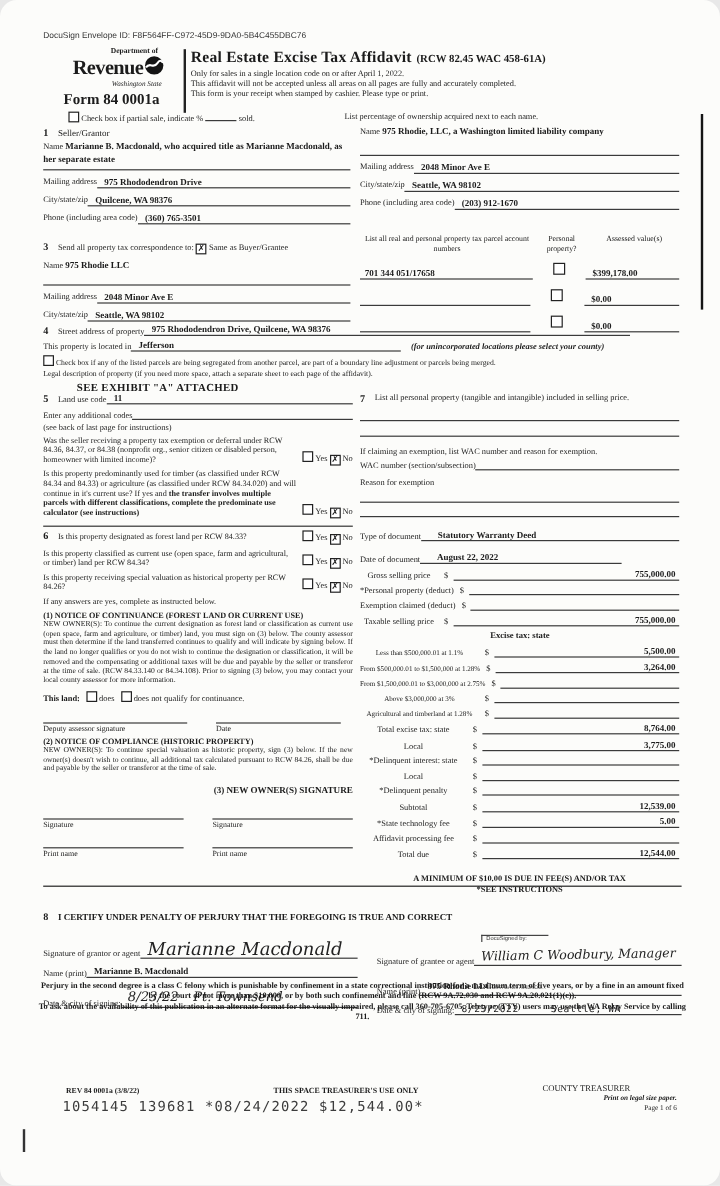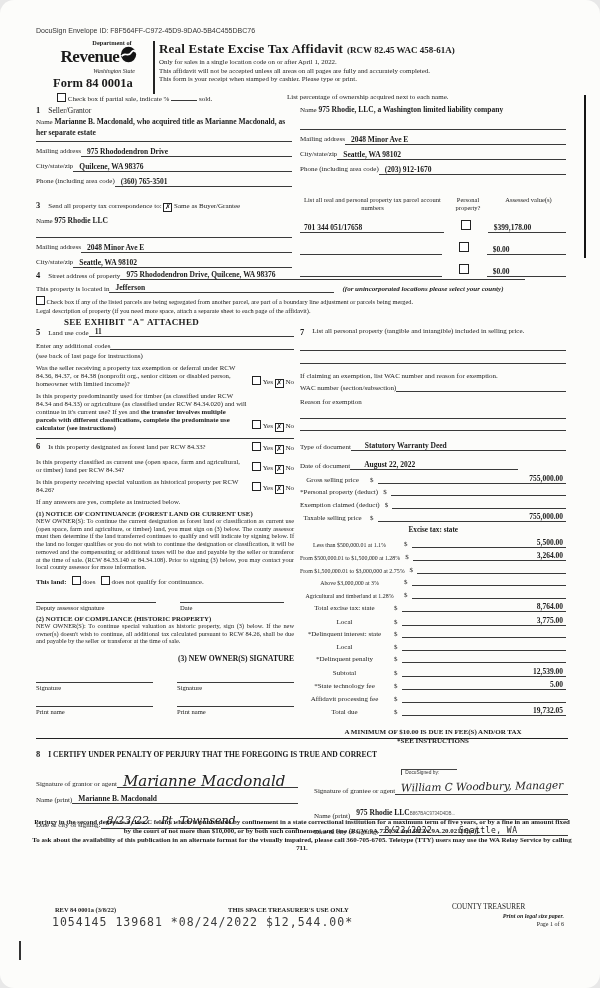--- a/index.html
+++ b/index.html
@@ -68,21 +68,21 @@
   .trow{display:flex;align-items:flex-end;margin-top:3.5px;}
   .tlab{flex:1;text-align:center;font-size:7px;padding-right:5px;white-space:nowrap;}
   .tlab.rate{font-size:5.9px;}
   .tds{font-size:7px;width:8px;}
   .tval{border-bottom:1px solid #3a3a3a;text-align:right;font-weight:bold;font-size:7.5px;padding:0 3px 0 3px;min-height:8px;}
   .w1{width:182px;}.w2{width:148px;}.w3{width:158px;}
   .theadrow{font-size:7.2px;font-weight:bold;text-align:right;padding-right:108px;margin-top:4px;}
   .minnote{font-size:7px;font-weight:bold;text-align:center;margin-top:12px;line-height:9px;}
 
   
-  .sec8{position:absolute;left:36px;top:738px;width:532px;border-top:1.5px solid #222;padding-top:10px;}
+  .sec8{position:absolute;left:36px;top:738px;width:532px;border-top:1.5px solid #222;padding-top:20px;}
   .certify{font-size:7.5px;font-weight:bold;}
   .s8cols{display:flex;gap:16px;margin-top:4px;}
   .s8l{width:262px;}.s8r{flex:1;}
   .s8row{display:flex;align-items:flex-end;margin-top:6px;}
   .sig-marianne{font-size:15px;position:relative;top:3px;transform:rotate(-2deg);white-space:nowrap;}
   .sig-william{font-size:10.5px;white-space:nowrap;transform:rotate(-1deg);display:inline-block;}
   .dsbox{flex:1;border-bottom:1px solid #3a3a3a;padding-left:6px;position:relative;}
   .dstag{font-size:4.8px;font-family:"Liberation Sans",sans-serif;color:#333;display:block;
          border-left:1px solid #444;border-top:1px solid #444;width:52px;padding:0 0 0 3px;margin-bottom:1px;}
   .dsid{font-size:4.5px;font-family:"Liberation Sans",sans-serif;color:#555;}
@@ -432,21 +432,21 @@
           <span class="tval w3">5.00</span>
         </div>
       <div class="trow">
           <span class="tlab">Affidavit processing fee</span>
           <span class="tds">$</span>
           <span class="tval w3"></span>
         </div>
       <div class="trow">
           <span class="tlab">Total due</span>
           <span class="tds">$</span>
-          <span class="tval w3">19,732.05</span>
+          <span class="tval w3">12,544.00</span>
         </div>
     </div>
 
     <div class="minnote">
       <div>A MINIMUM OF $10.00 IS DUE IN FEE(S) AND/OR TAX</div>
       <div>*SEE INSTRUCTIONS</div>
     </div>
   </div>
 
   <div class="sec8">

